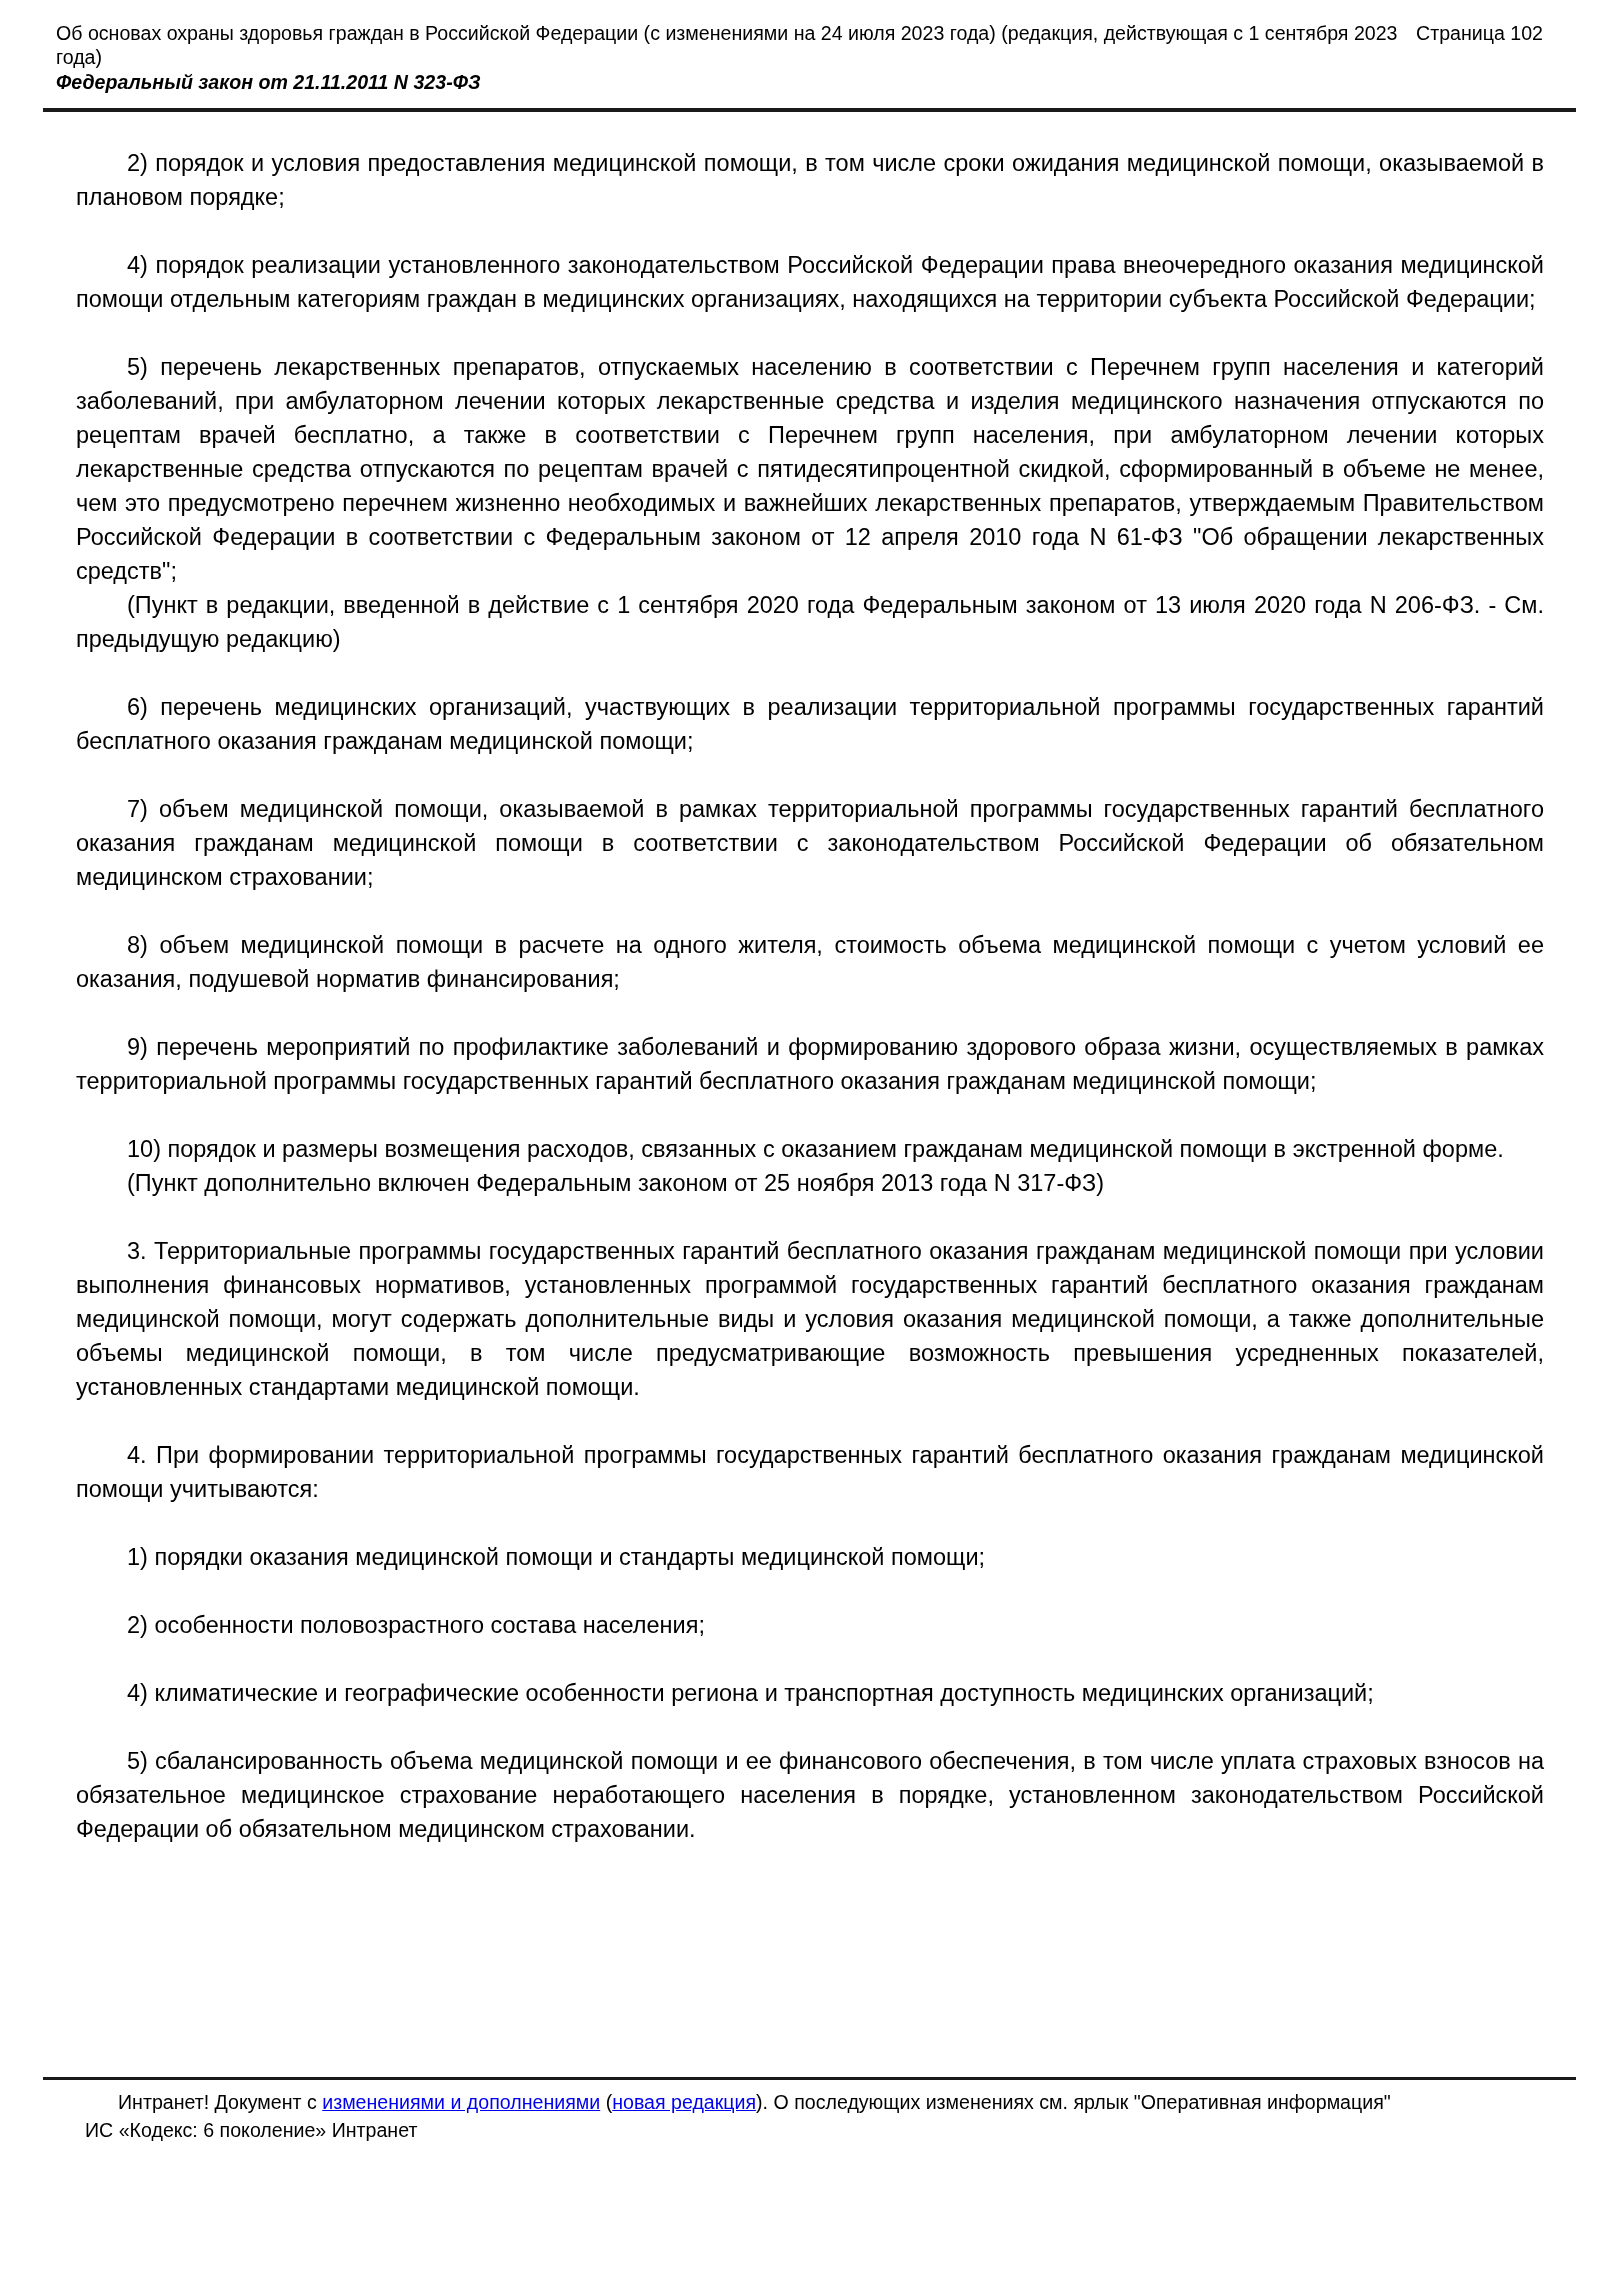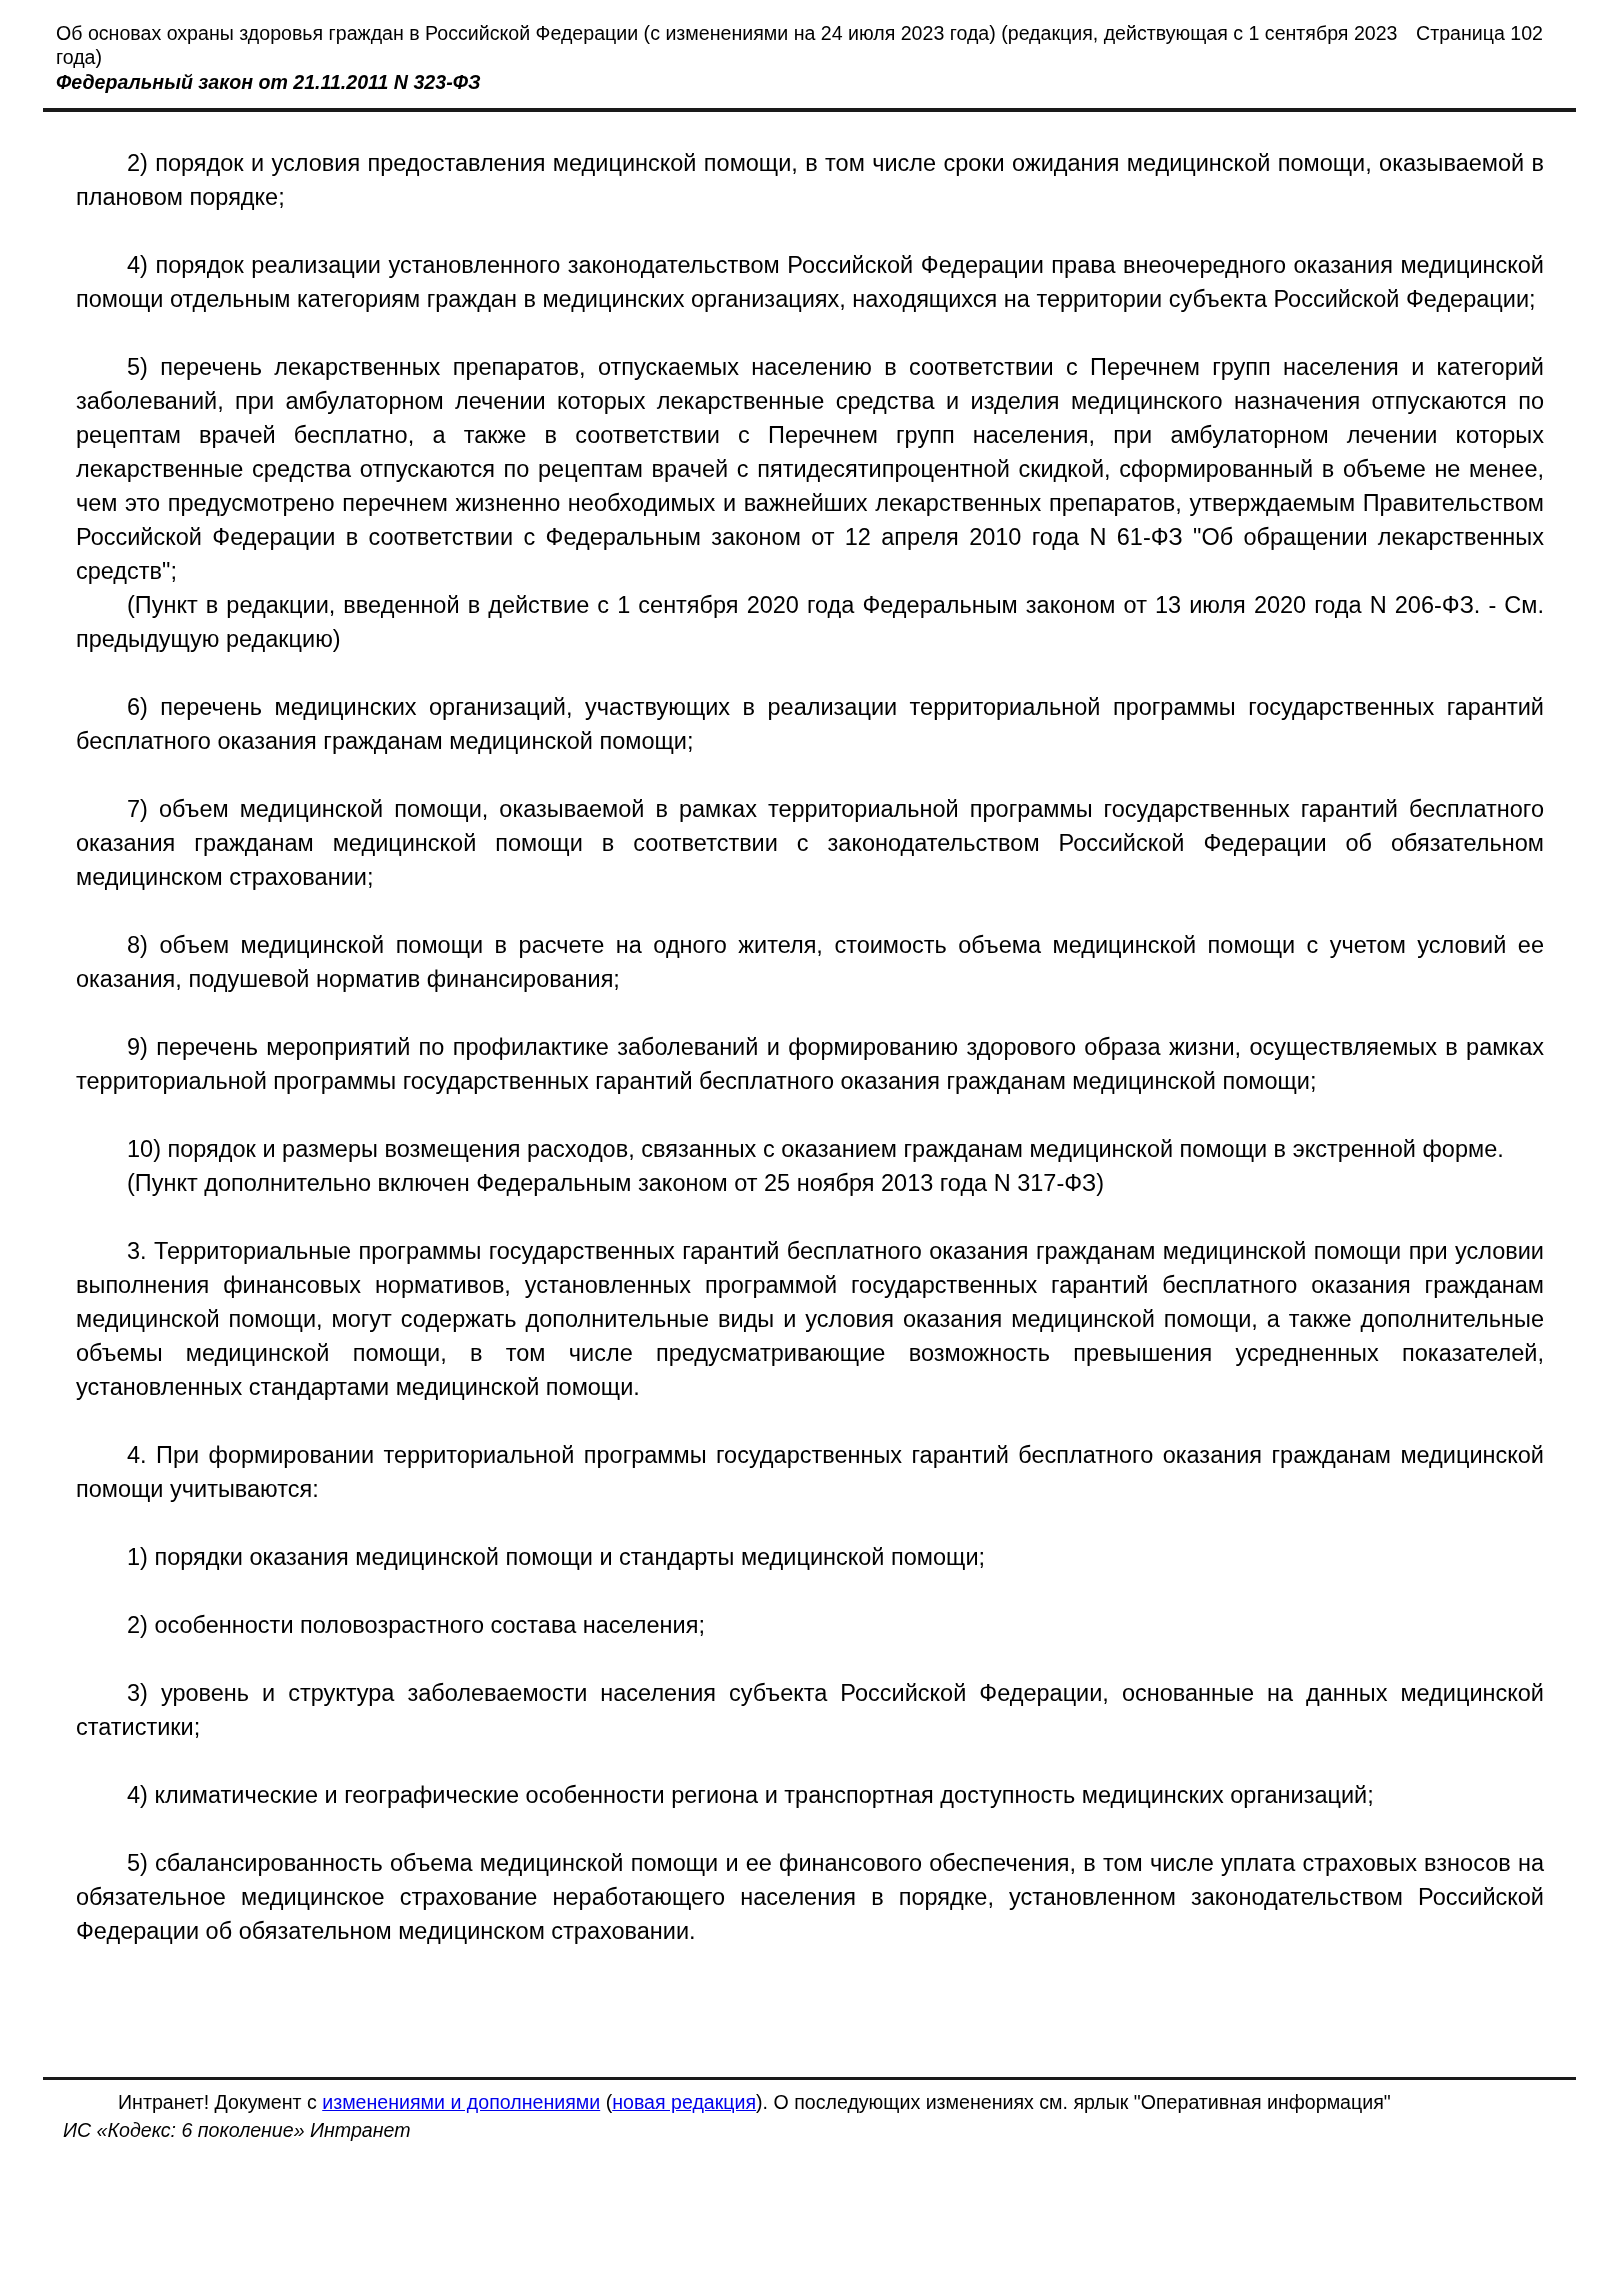--- a/index.html
+++ b/index.html
@@ -72,22 +72,21 @@
   .footer-rule {
     height: 3.9px;
     background: #1a1a1a;
     margin: 0 43px 7.8px 43px;
   }
   .footer-notice {
     margin: 0 56px 0 57px;
     text-indent: 61px;
   }
   .footer-system {
-    margin: 0 56px 0 63px;
-    font-style: italic;
+    margin: 0 56px 0 85px;
   }
   .footer-link {
     color: #0000EE;
     text-decoration: underline;
     cursor: pointer;
   }
 </style>
 </head>
 <body>
 
@@ -111,21 +110,20 @@
     <p class="para">6) перечень медицинских организаций, участвующих в реализации территориальной программы государственных гарантий бесплатного оказания гражданам медицинской помощи;</p>
     <p class="para">7) объем медицинской помощи, оказываемой в рамках территориальной программы государственных гарантий бесплатного оказания гражданам медицинской помощи в соответствии с законодательством Российской Федерации об обязательном медицинском страховании;</p>
     <p class="para">8) объем медицинской помощи в расчете на одного жителя, стоимость объема медицинской помощи с учетом условий ее оказания, подушевой норматив финансирования;</p>
     <p class="para">9) перечень мероприятий по профилактике заболеваний и формированию здорового образа жизни, осуществляемых в рамках территориальной программы государственных гарантий бесплатного оказания гражданам медицинской помощи;</p>
     <p class="para">10) порядок и размеры возмещения расходов, связанных с оказанием гражданам медицинской помощи в экстренной форме.</p>
     <p class="para note">(Пункт дополнительно включен Федеральным законом от 25 ноября 2013 года N 317-ФЗ)</p>
     <p class="para">3. Территориальные программы государственных гарантий бесплатного оказания гражданам медицинской помощи при условии выполнения финансовых нормативов, установленных программой государственных гарантий бесплатного оказания гражданам медицинской помощи, могут содержать дополнительные виды и условия оказания медицинской помощи, а также дополнительные объемы медицинской помощи, в том числе предусматривающие возможность превышения усредненных показателей, установленных стандартами медицинской помощи.</p>
     <p class="para">4. При формировании территориальной программы государственных гарантий бесплатного оказания гражданам медицинской помощи учитываются:</p>
     <p class="para">1) порядки оказания медицинской помощи и стандарты медицинской помощи;</p>
     <p class="para">2) особенности половозрастного состава населения;</p>
-    <p class="para">3) уровень и структура заболеваемости населения субъекта Российской Федерации, основанные на данных медицинской статистики;</p>
     <p class="para">4) климатические и географические особенности региона и транспортная доступность медицинских организаций;</p>
     <p class="para">5) сбалансированность объема медицинской помощи и ее финансового обеспечения, в том числе уплата страховых взносов на обязательное медицинское страхование неработающего населения в порядке, установленном законодательством Российской Федерации об обязательном медицинском страховании.</p>
   </main>
 
   <footer class="page-footer">
     <div class="footer-rule"></div>
     <p class="footer-notice"><span>Интранет! Документ с </span><a class="footer-link">изменениями и дополнениями</a><span> (</span><a class="footer-link">новая редакция</a><span>). О последующих изменениях см. ярлык "Оперативная информация"</span></p>
     <p class="footer-system">ИС «Кодекс: 6 поколение» Интранет</p>
   </footer>
 

